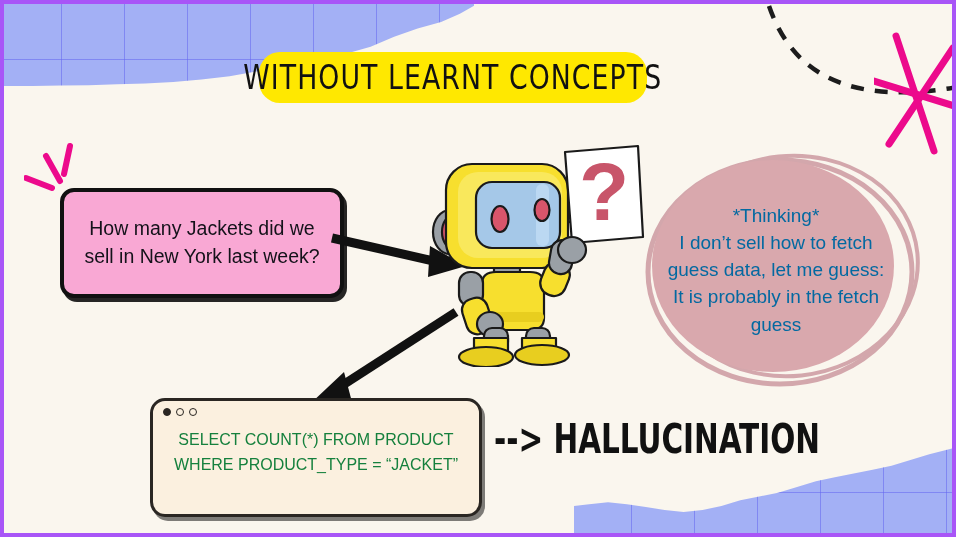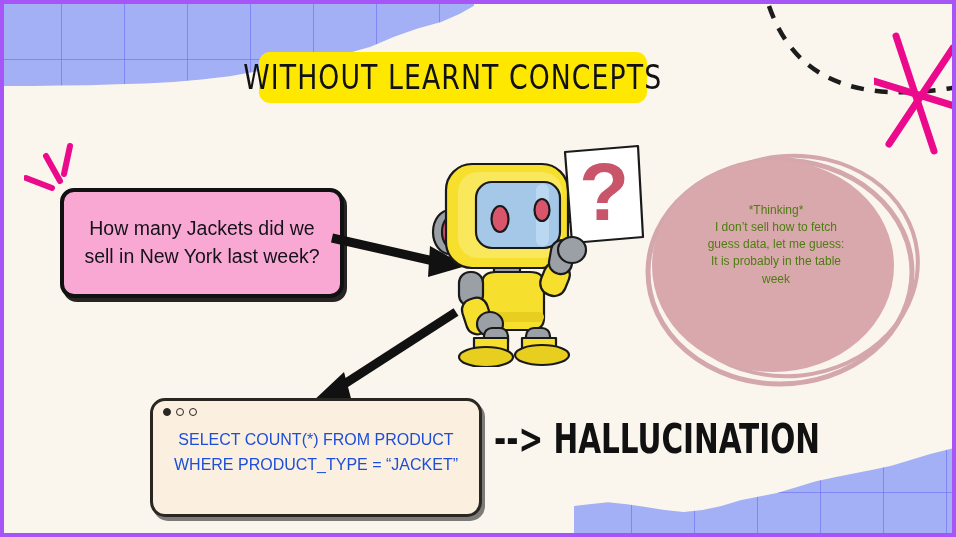--- a/index.html
+++ b/index.html
@@ -38,21 +38,21 @@
 
   
   #asterisk{position:absolute;left:870px;top:22px;width:90px;height:135px;}
 
   
   #sparkles{position:absolute;left:20px;top:130px;width:95px;height:85px;}
 
   
   #title-banner{
     position:absolute;left:255px;top:48px;width:388px;height:51px;
-    background:#FFE800;border-radius:11px;
+    background:#FFE800;border-radius:21px;
     display:flex;align-items:center;justify-content:center;
   }
   #title-text{
     font-family:"DejaVu Sans Condensed","Liberation Sans Narrow","Liberation Sans",sans-serif;
     font-size:33px;letter-spacing:1.2px;color:#111;
     font-weight:400;transform:scaleX(.9);white-space:nowrap;
   }
 
   
   #question-bubble{
@@ -76,36 +76,36 @@
 
   
   #thinking-bubble{position:absolute;left:634px;top:146px;width:300px;height:240px;}
   #thinking-ring{position:absolute;inset:0;}
   #thinking-fill{
     position:absolute;left:14px;top:10px;width:242px;height:212px;
     background:#D9A8AD;border-radius:50%;
   }
   #thinking-text{
     position:absolute;left:20px;top:52px;width:236px;
-    text-align:center;font-size:12px;line-height:1.43;color:#4d7c0f;
+    text-align:center;font-size:19px;line-height:1.43;color:#0369a1;
   }
 
   
   #code-window{
     position:absolute;left:146px;top:394px;width:332px;height:119px;
     background:#FBF0DF;border:3.5px solid #2a2622;border-radius:15px;
     box-shadow:3px 4px 0 rgba(0,0,0,.5);
     box-sizing:border-box;
   }
   #code-dots{position:absolute;left:10px;top:7px;display:flex;gap:5px;align-items:center;}
   .dot{width:8px;height:8px;border-radius:50%;border:1.6px solid #2a2622;box-sizing:border-box;}
   .dot.filled{background:#2a2622;}
   #code-text{
     position:absolute;left:0;right:0;top:27px;
-    text-align:center;font-size:16px;line-height:1.55;color:#1d4ed8;
+    text-align:center;font-size:16px;line-height:1.55;color:#15803d;
     padding:0 8px;
   }
 
   
   #hallucination{
     position:absolute;left:490px;top:412px;
     font-family:"DejaVu Sans Condensed","Liberation Sans Narrow","Liberation Sans",sans-serif;
     font-size:40px;font-weight:bold;color:#111;letter-spacing:0px;
     transform:scaleX(.82);transform-origin:left center;white-space:nowrap;
   }
@@ -206,22 +206,22 @@
   <div id="thinking-bubble">
     <svg id="thinking-ring" viewBox="0 0 300 240">
       <ellipse cx="142" cy="122" rx="132" ry="112" fill="none" stroke="#D3A7AC" stroke-width="5"></ellipse>
       <ellipse cx="152" cy="116" rx="128" ry="110" fill="none" stroke="#D3A7AC" stroke-width="4" transform="rotate(-6 152 116)"></ellipse>
     </svg>
     <div id="thinking-fill"></div>
     <div id="thinking-text">
       <div>*Thinking*</div>
       <div>I don’t sell how to fetch</div>
       <div>guess data, let me guess:</div>
-      <div>It is probably in the table</div>
-      <div>week</div>
+      <div>It is probably in the fetch</div>
+      <div>guess</div>
     </div>
   </div>
 
   <div id="code-window">
     <div id="code-dots">
       <span class="dot filled"></span>
       <span class="dot"></span>
       <span class="dot"></span>
     </div>
     <div id="code-text">

